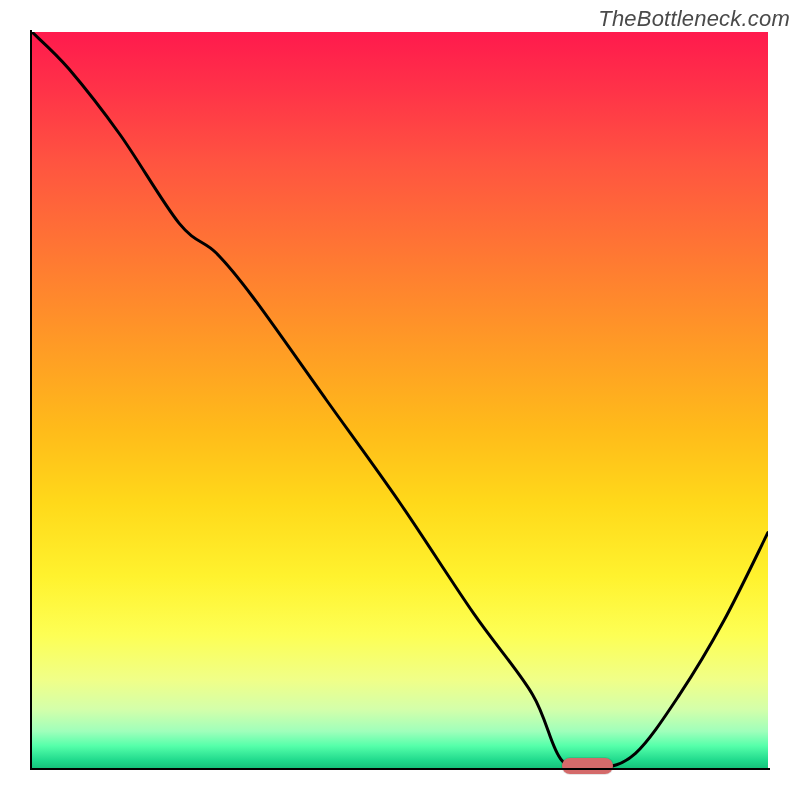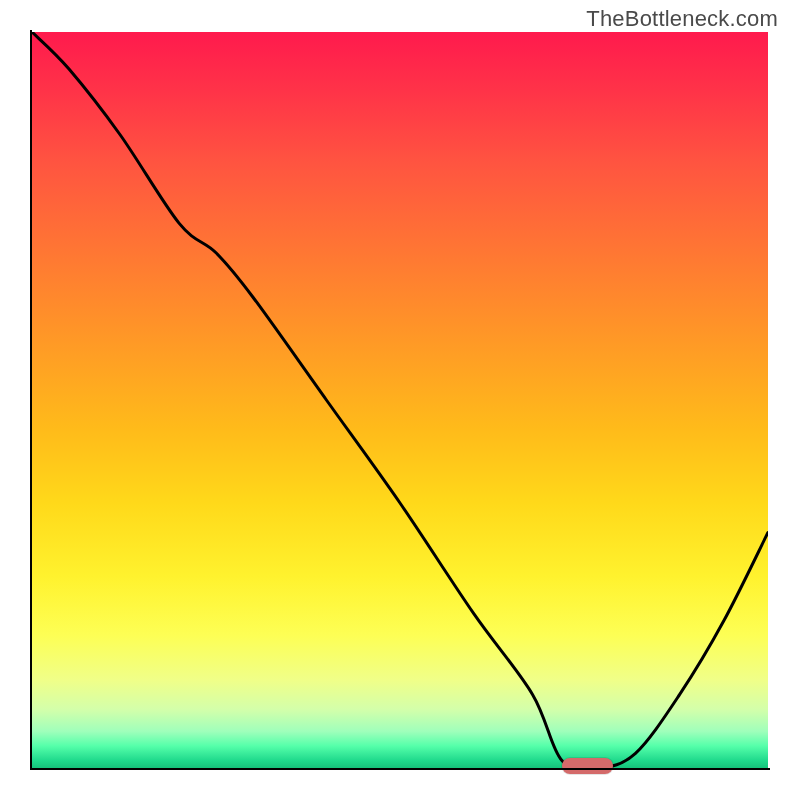--- a/index.html
+++ b/index.html
@@ -64,25 +64,26 @@
   }
   .axis.x {
     left: 30px;
     top: 768px;
     height: 2px;
     width: 740px;
   }
   .watermark {
     position: absolute;
     top: 6px;
-    right: 22px;
+    right: 10px;
     color: #4a4a4a;
     font-size: 22px;
     font-weight: 500;
     letter-spacing: 0.2px;
+    font-style: italic;
   }
 </style>
 </head>
 <body>
 
 <div class="chart-container">
 
   <div class="gradient-bg"></div>
 
   <svg class="curve-svg" viewBox="0 0 736 736" preserveAspectRatio="none">

